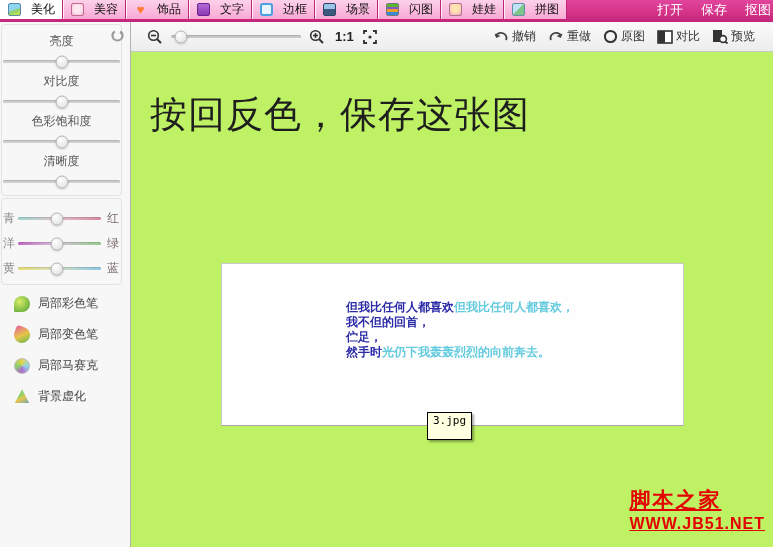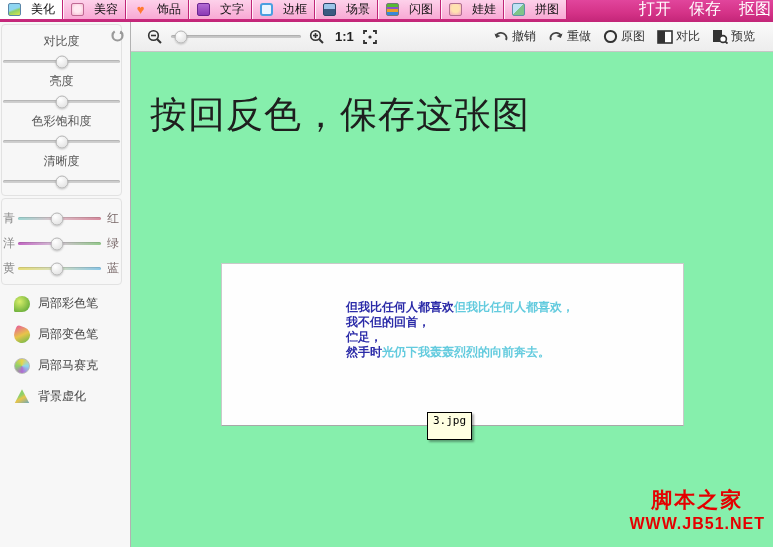--- a/index.html
+++ b/index.html
@@ -18,21 +18,21 @@
   .ico-image   { background:linear-gradient(160deg,#8fd6f2 45%,#8ed06a 60%,#d8e84a); border:1px solid #5a86a8; }
   .ico-face    { background:radial-gradient(circle at 50% 45%,#ffe9f1 40%,#f4b7cf); border:1px solid #c06a94; }
   .ico-heart   { background:none; color:#ff7a2f; font-size:13px; line-height:13px; text-align:center; }
   .ico-text    { background:linear-gradient(#b36ad4,#8c3ab4); border:1px solid #6a2490; }
   .ico-frame   { background:#eaf6ff; border:2px solid #4aa0e0; border-radius:3px; }
   .ico-scene   { background:linear-gradient(#9cc4e8 50%,#3c5a80 50%); border:1px solid #2c4668; }
   .ico-rainbow { background:linear-gradient(#58b832 0 25%,#8c50c8 25% 50%,#e8a028 50% 75%,#3888d8 75% 100%); border:1px solid #777; }
   .ico-doll    { background:radial-gradient(circle at 50% 40%,#ffe2b0 45%,#f0a0c0); border:1px solid #b07090; }
   .ico-collage { background:linear-gradient(135deg,#bfe3f5 50%,#7fc48a 50%); border:1px solid #6090a8; }
   .top-actions { position:absolute; right:0; top:0; height:19px; display:flex; align-items:center; gap:18px; padding-right:2px; }
-  .top-actions span { color:#fff; font-size:16px; cursor:pointer; }
+  .top-actions span { color:#fff; font-size:13px; cursor:pointer; }
 
   
   .sidebar { position:absolute; left:0; top:22px; width:131px; height:525px;
     background:#f7f7f7; border-right:1px solid #b2b2b2; }
   .sidebar .inner { width:123px; }
   .group { border:1px solid #e2e2e2; border-radius:4px; margin:2px 1px 0 1px; padding:4px 0 6px 0; }
   .srow { position:relative; }
   .slabel { display:block; text-align:center; font-size:12px; color:#555; padding:4px 0 2px; }
   .track { position:relative; height:3px; margin:8px 1px 6px 1px; border-radius:2px;
     background:#cfcfcf; box-shadow:inset 0 1px 1px #00000022; }
@@ -61,29 +61,29 @@
     background:linear-gradient(#fafafa,#ededed); border-bottom:1px solid #c6c6c6;
     display:flex; align-items:center; font-size:12px; color:#333; }
   .toolbar svg { display:block; }
   .tb-left { display:flex; align-items:center; gap:8px; margin-left:16px; }
   .zoomtrack { position:relative; width:130px; height:3px; background:#c8c8c8; border-radius:2px; box-shadow:inset 0 1px 1px #00000022; }
   .ratio { font-weight:bold; font-size:13px; color:#222; margin-left:2px; }
   .tb-right { display:flex; align-items:center; gap:12px; margin-left:auto; margin-right:18px; }
   .tb-item { display:flex; align-items:center; gap:3px; cursor:pointer; }
 
   
-  .work { position:absolute; left:131px; top:52px; width:642px; height:495px; background:#86efac; }
+  .work { position:absolute; left:131px; top:52px; width:642px; height:495px; background:#bef264; }
   .heading { position:absolute; left:19px; top:38px; font-size:37px; color:#1e1e1e; letter-spacing:1px; white-space:nowrap; }
   .photo { position:absolute; left:90px; top:211px; width:463px; height:163px;
     background:#fefefe; border:1px solid #c9c9c9; border-bottom-color:#a8a8a8; }
   .poem { position:absolute; left:124px; top:36px; font-size:12px; font-weight:bold; line-height:15px; white-space:nowrap; }
   .navy { color:#2b2ba8; } .cyan { color:#63cbde; }
   .tooltip { position:absolute; left:277px; top:360px; background:#ffffe1; border:1px solid #000;
     box-shadow:2px 2px 2px #00000055; font:11px "DejaVu Sans Mono",monospace; color:#000; padding:1px 5px 12px;margin-left:19px; }
-  .mark { position:absolute; right:8px; bottom:14px; text-align:center; color:#e50000; }
+  .mark { position:absolute; right:8px; bottom:14px; text-align:left; color:#e50000;text-decoration:underline; }
   .mark .t { font-size:21px; font-weight:bold; letter-spacing:2px; }
   .mark .u { font-size:16px; font-weight:bold; letter-spacing:1px; margin-top:1px; }
 </style>
 </head>
 <body>
 
 <div class="topbar">
   <div class="tabs">
     <div class="tab active">
         <span class="tab-ico ico-image"></span>
@@ -132,27 +132,27 @@
 <div class="sidebar">
   <div class="inner">
     <div class="group">
       <span class="reset">
         <svg width="13" height="13" viewBox="0 0 13 13">
             <circle cx="6.5" cy="6.5" r="5" fill="none" stroke="#9a9a9a" stroke-width="2.2" stroke-dasharray="20 6"></circle>
             <path d="M10 2 L12 5 L8.5 5 Z" fill="#9a9a9a"></path>
           </svg>
       </span>
       <div class="srow">
+        <span class="slabel">亮度</span>
+        <div class="track">
+            <span class="thumb" style="left:50%"></span>
+          </div>
+      </div>
+      <div class="srow">
         <span class="slabel">对比度</span>
-        <div class="track">
-            <span class="thumb" style="left:50%"></span>
-          </div>
-      </div>
-      <div class="srow">
-        <span class="slabel">亮度</span>
         <div class="track">
             <span class="thumb" style="left:50%"></span>
           </div>
       </div>
       <div class="srow">
         <span class="slabel">色彩饱和度</span>
         <div class="track">
             <span class="thumb" style="left:50%"></span>
           </div>
       </div>

